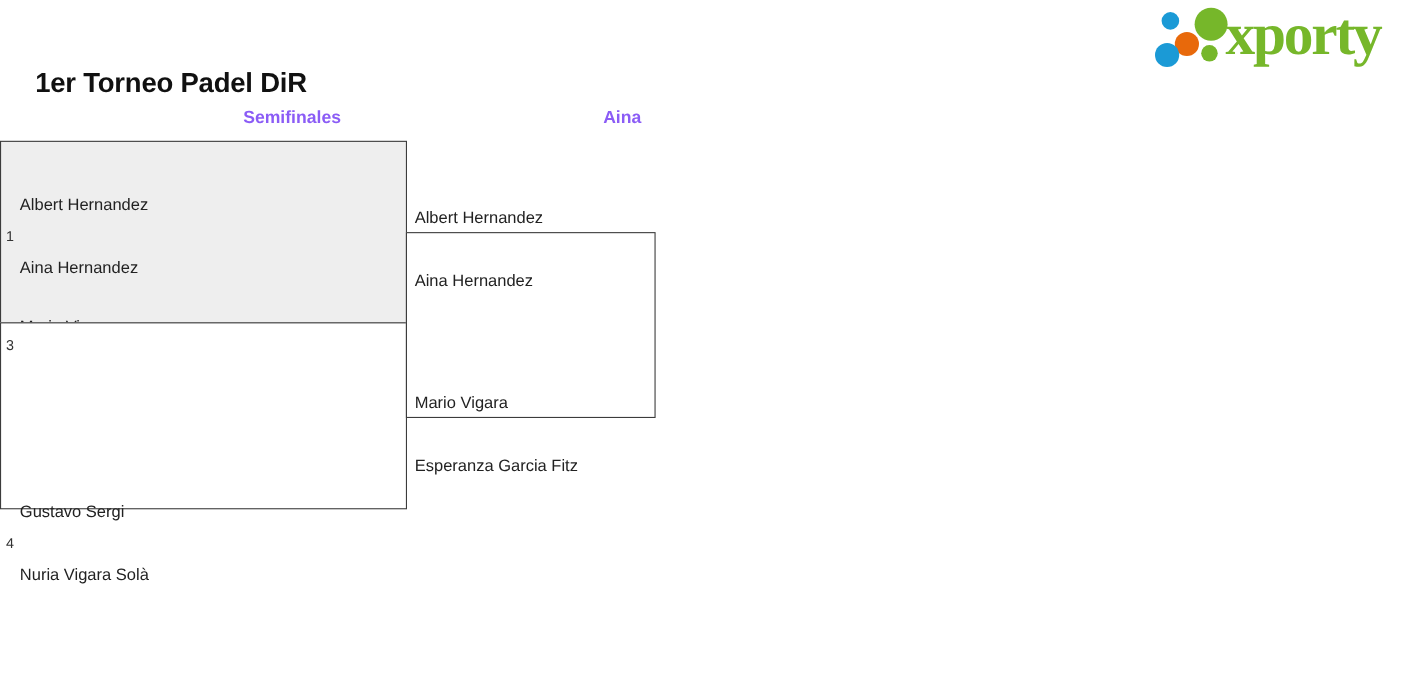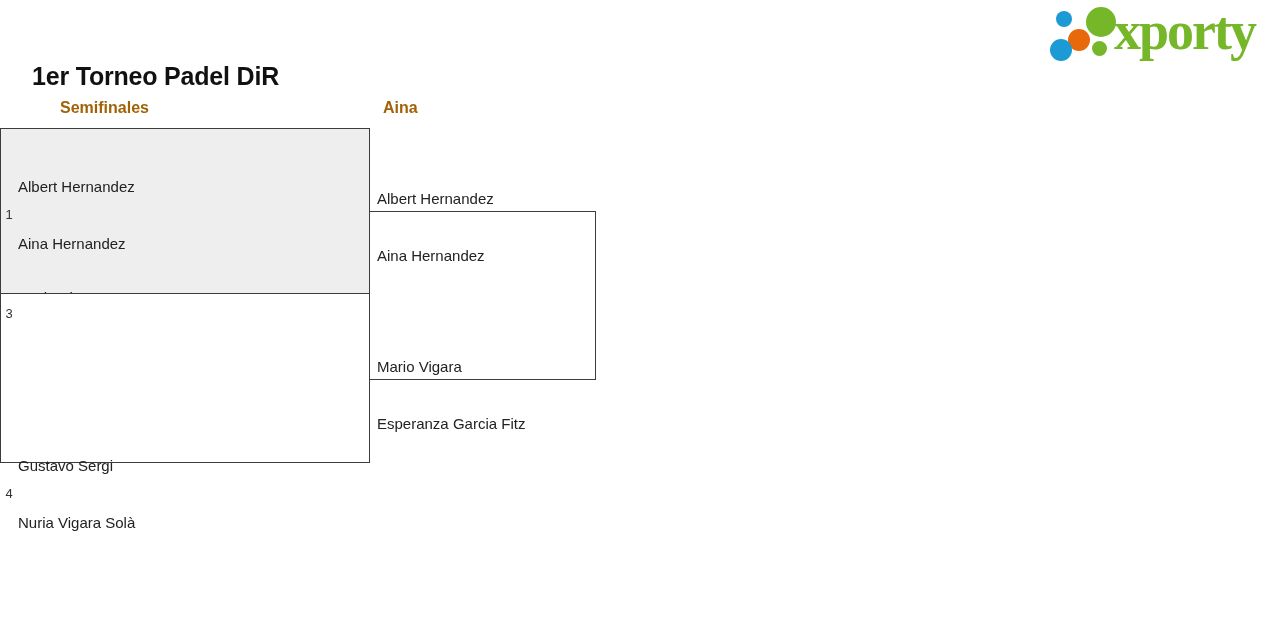--- a/index.html
+++ b/index.html
@@ -62,22 +62,22 @@
     letter-spacing: -2px;
     line-height: 60px;
     color: #76b72a;
   }
 
   
   .round-heading {
     position: absolute;
     font-size: 16px;
     font-weight: bold;
-    color: #a16207;
-    text-align: left;
+    color: #8b5cf6;
+    text-align: right;
     top: 98px;
     line-height: 19px;
   }
   #round-heading-semifinales { left: 60px; width: 250px; }
   #round-heading-final       { left: 383px; width: 200px; }
 
   
   #bracket { position: absolute; left: 0; top: 0; width: 1280px; height: 628px; }
 
   .match-box {

